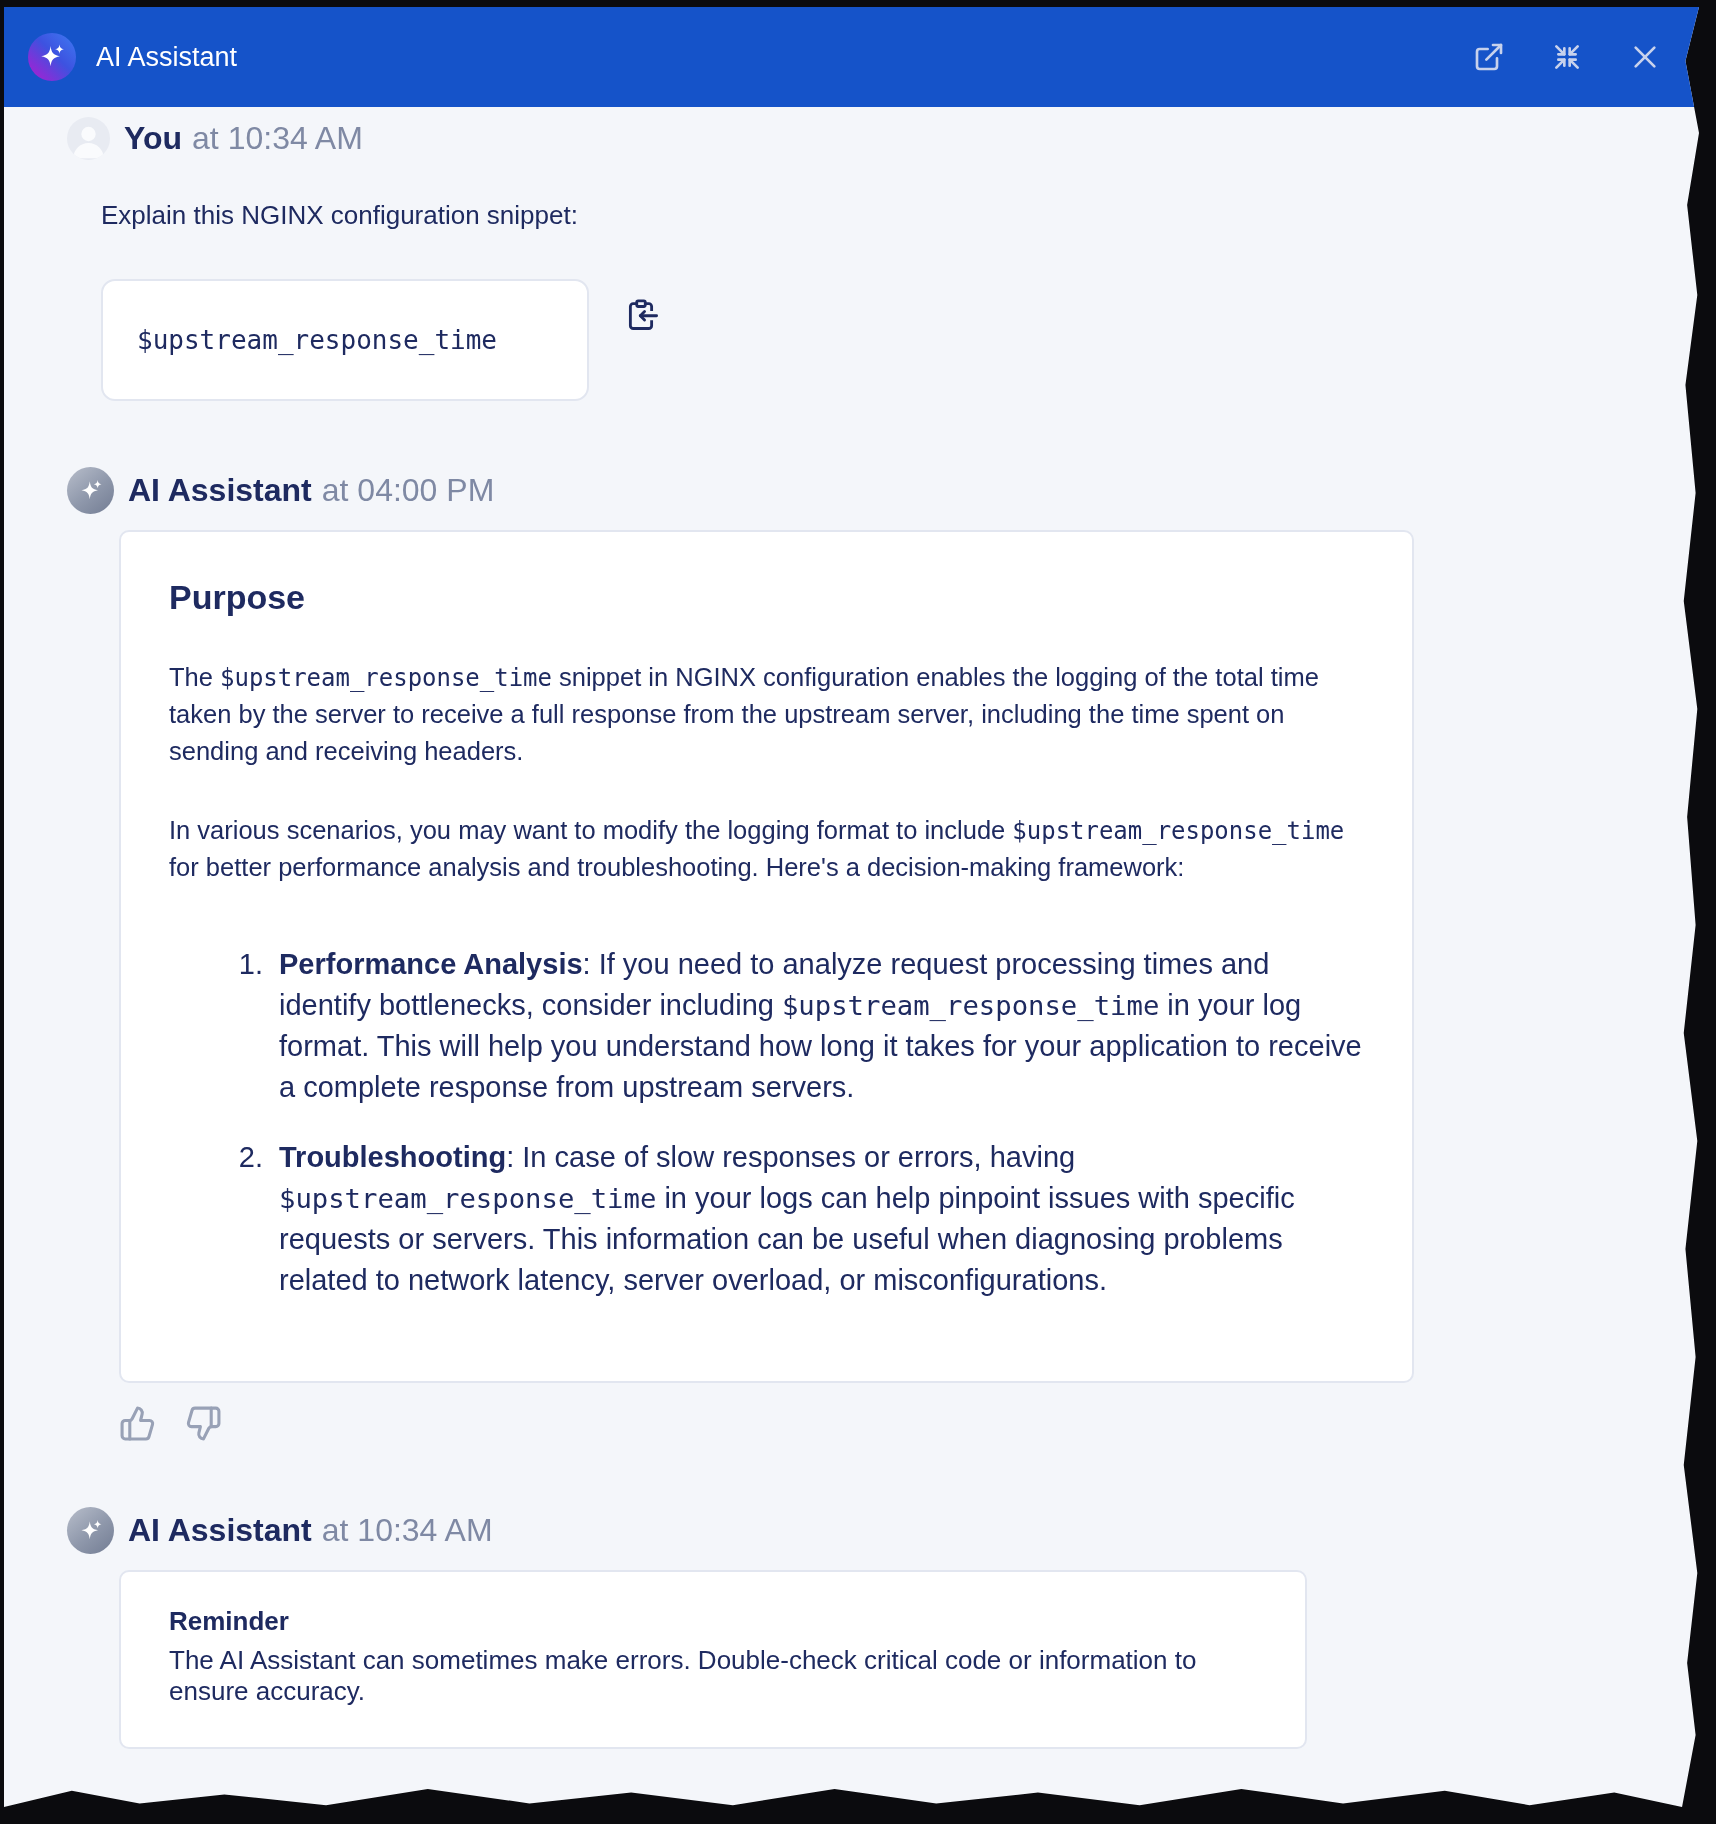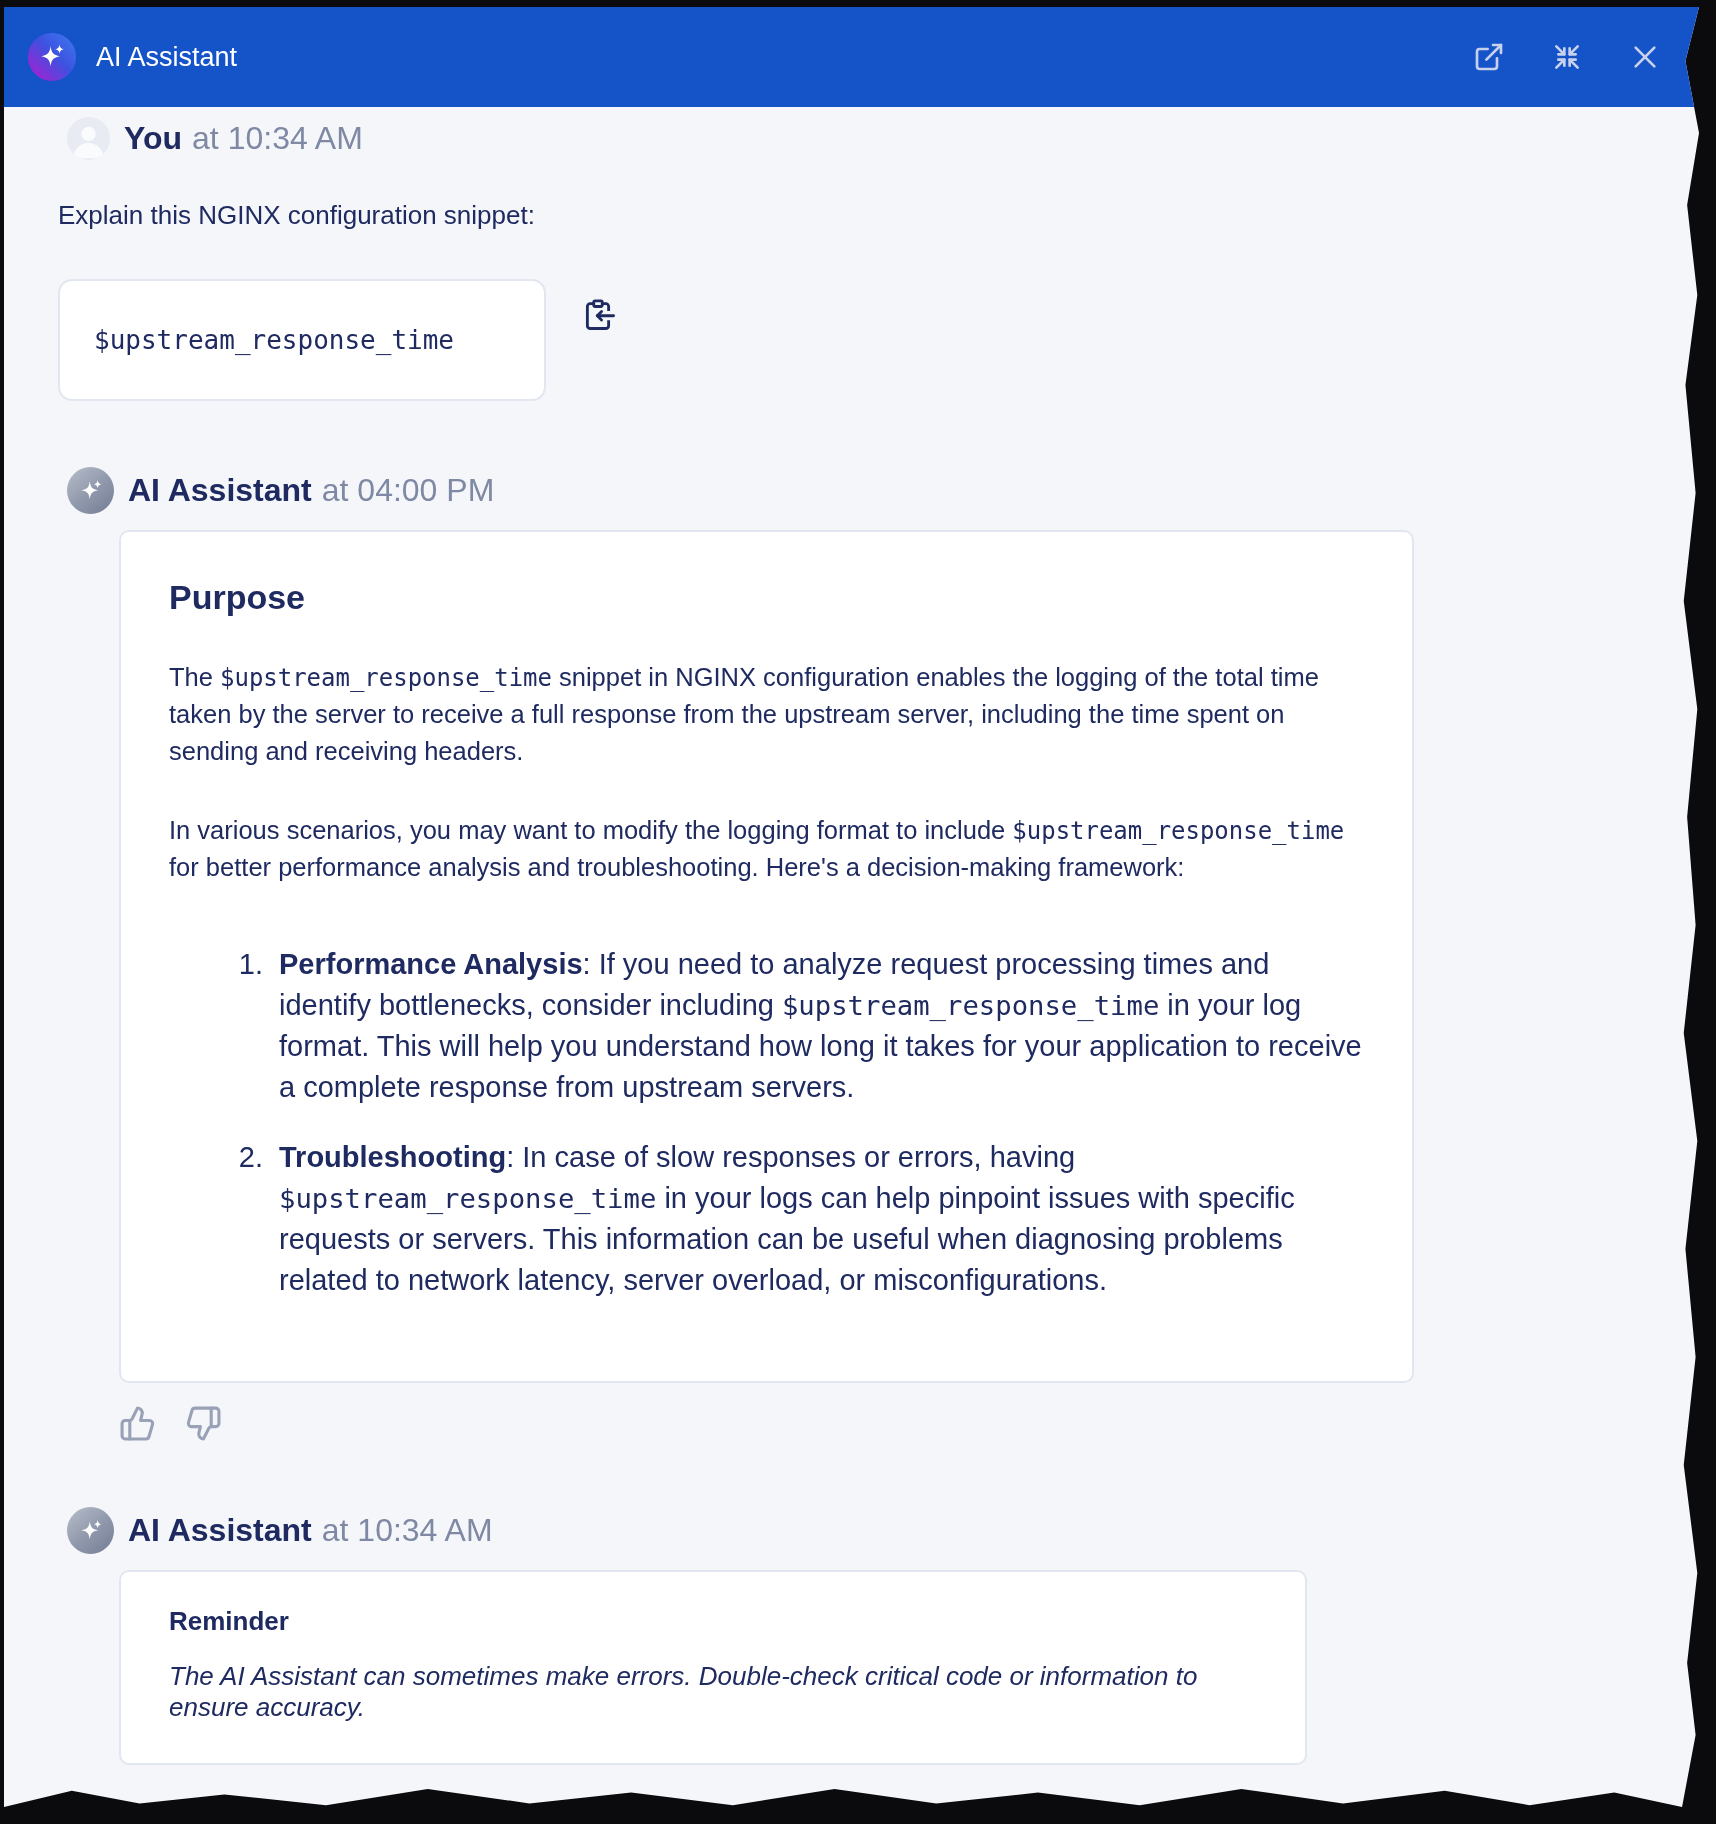--- a/index.html
+++ b/index.html
@@ -38,21 +38,21 @@
   .avatar{ border-radius:50%; overflow:hidden; flex:none;
            display:flex; align-items:center; justify-content:center; }
   .avatar.user{ width:43px; height:43px; background:#E8EBF2; }
   .avatar.user svg{ width:43px; height:43px; }
   .avatar.ai{ width:47px; height:47px;
               background:linear-gradient(140deg,#B8BECB 0%,#9099AC 52%,#727C93 100%); }
   .avatar.ai svg{ width:30px; height:30px; }
   .author{ font-size:32px; font-weight:700; color:#1E2A60; margin-left:14px; }
   .time{ font-size:32px; color:#7F89A4; margin-left:10px; }
 
-  .msg-body{ padding-left:54px; color:#1E2A60;margin-top:40px; }
+  .msg-body{ padding-left:97px; color:#1E2A60;margin-top:40px; }
   .user-text{ font-size:26px; margin-top:24px; }
 
   .code-row{ display:flex; margin-top:48px; }
   .code-box{ width:488px; height:122px; background:#FFFFFF;
              border:2px solid #E2E6F0; border-radius:14px;
              display:flex; align-items:center; padding:0 34px; }
   .code-box code{ font-family:"DejaVu Sans Mono","Liberation Mono",monospace;
                   font-size:26px; color:#1E2A60; }
   .copy-btn{ margin-left:34px; margin-top:18px; width:36px; height:36px; color:#1E2A60; }
   .copy-btn svg{ width:34px; height:34px; }
@@ -72,21 +72,21 @@
   .card.answer li{ padding-left:8px; }
   .card.answer li + li{ margin-top:28px; }
   .card.answer li b{ font-weight:700; }
 
   .feedback{ display:flex; gap:26px; margin:20px 0 0 113px; }
   .feedback .icon-btn{ width:40px; height:40px; color:#98A1B6; }
   .feedback svg{ width:37px; height:37px; }
 
   .card.reminder{ width:1188px; padding:34px 40px 40px 48px; }
   .card.reminder h3{ font-size:26px; font-weight:700; }
-  .card.reminder p{ font-size:26px; margin-top:24px;font-style:italic; }
+  .card.reminder p{ font-size:26px; margin-top:8px; }
 </style>
 </head>
 <body>
 
 <div class="screen">
 
   <div class="hdr">
     <div class="logo">
       <svg viewBox="0 0 24 24" fill="#FFFFFF">
         <path d="M11 4.2 C11.6 9.1 13 10.5 17.6 11.4 C13 12.3 11.6 13.7 11 18.6 C10.4 13.7 9 12.3 4.4 11.4 C9 10.5 10.4 9.1 11 4.2 Z"></path>

